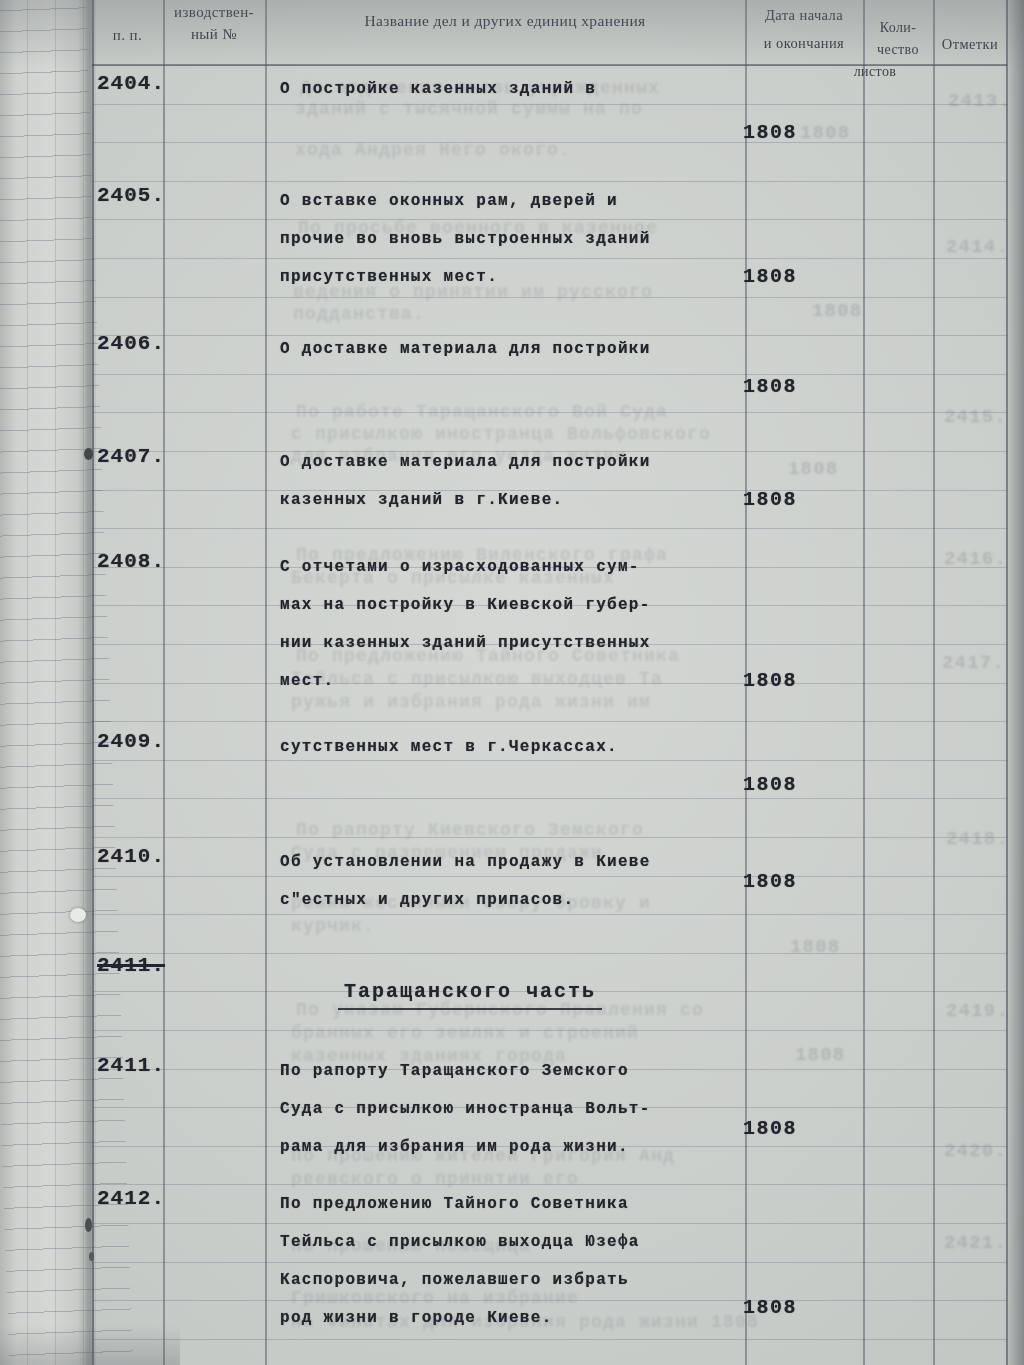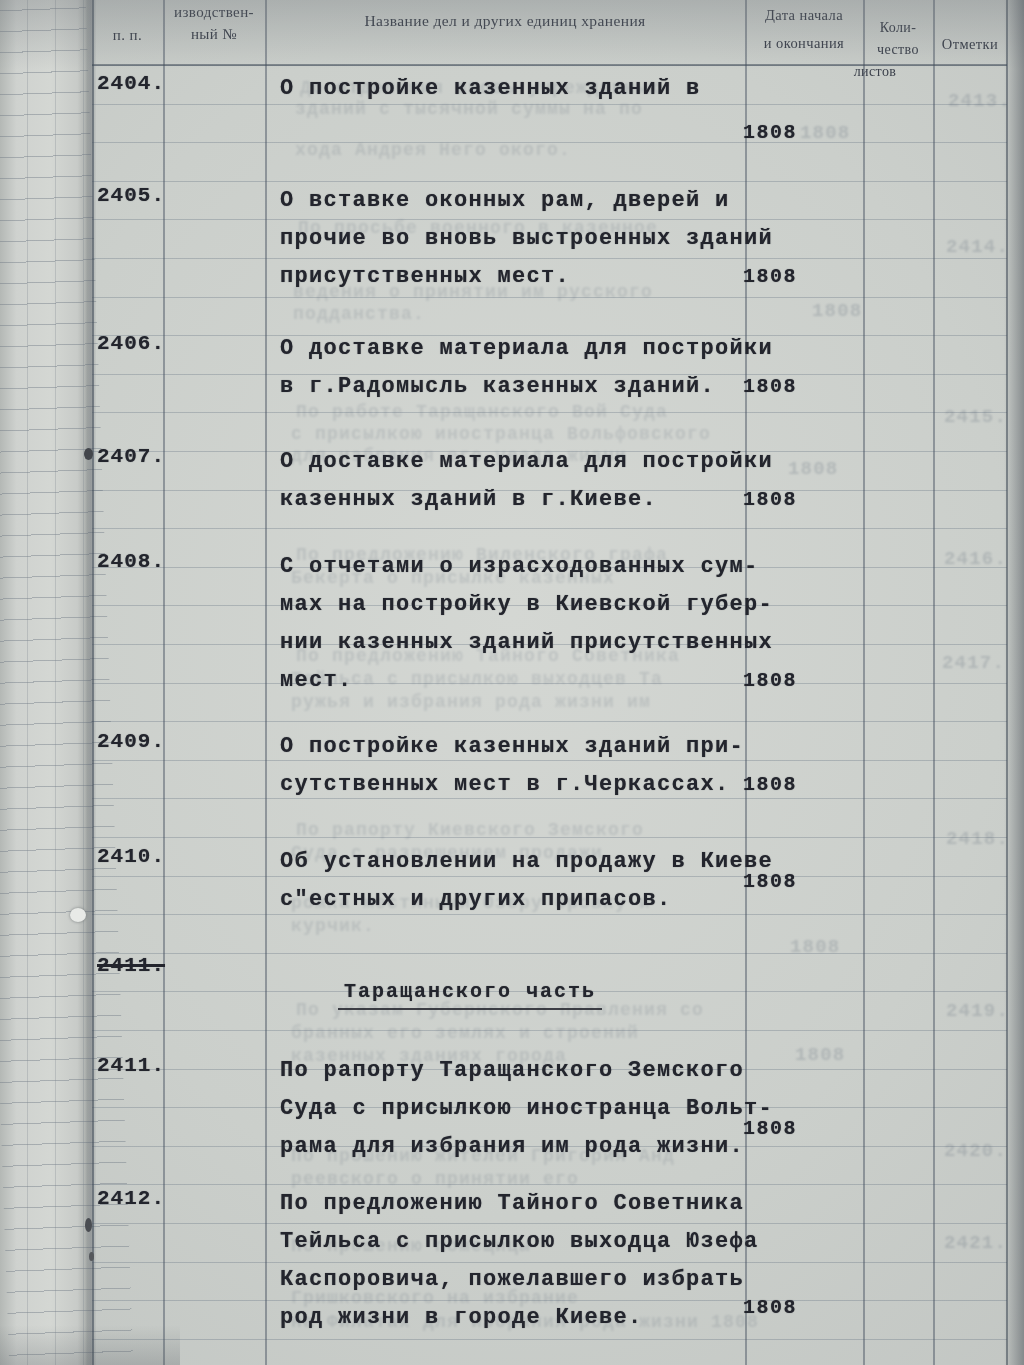--- a/index.html
+++ b/index.html
@@ -33,21 +33,21 @@
   .hcell { position:absolute; font-family:"Liberation Serif","DejaVu Serif",serif;
     color:#3b404b; text-align:center; letter-spacing:.4px; }
 
   .layer { position:absolute; left:0; top:0; width:100%; height:100%; }
 
   .entry { position:absolute; left:0; width:1007px; color:#23252d;
     text-shadow: 0 0 1px rgba(35,37,45,.55); }
   .num { position:absolute; left:97px; top:2px; font-size:21px; font-weight:700; letter-spacing:1px; }
   .entry.struck .num { text-decoration:line-through; text-decoration-thickness:2.5px; }
   .entry-lines { position:absolute; left:280px; top:0; }
-  .tline { height:38px; line-height:38px; font-size:22px; font-weight:700;
+  .tline { height:38px; line-height:38px; font-size:16px; font-weight:700;
     letter-spacing:1.3px; white-space:nowrap; }
   .date { position:absolute; left:743px; font-size:20px; font-weight:700;
     letter-spacing:1.5px; line-height:38px; }
 
   .heading { position:absolute; left:338px; top:980px; font-size:20px; font-weight:700;
     letter-spacing:2px; color:#23252d; text-shadow:0 0 1px rgba(35,37,45,.55);
     border-bottom:2.5px solid rgba(35,37,45,.85); padding:0 6px 5px 6px; }
 
   .bleed { position:absolute; color:#525e6e; opacity:.16; filter:blur(1.3px);
     font-weight:700; letter-spacing:1.2px; font-size:18px; white-space:nowrap; }
@@ -149,21 +149,20 @@
           <div class="tline">О вставке оконных рам, дверей и</div>
           <div class="tline">прочие во вновь выстроенных зданий</div>
           <div class="tline">присутственных мест.</div>
         </div>
         <span class="date" style="top: 76px;">1808</span>
       </div>
       <div class="entry" style="top: 330px;">
         <span class="num">2406.</span>
         <div class="entry-lines">
           <div class="tline">О доставке материала для постройки</div>
-          <div class="tline">в г.Радомысль казенных зданий.</div>
         </div>
         <span class="date" style="top: 38px;">1808</span>
       </div>
       <div class="entry" style="top: 443px;">
         <span class="num">2407.</span>
         <div class="entry-lines">
           <div class="tline">О доставке материала для постройки</div>
           <div class="tline">казенных зданий в г.Киеве.</div>
         </div>
         <span class="date" style="top: 38px;">1808</span>
@@ -174,21 +173,20 @@
           <div class="tline">С отчетами о израсходованных сум-</div>
           <div class="tline">мах на постройку в Киевской губер-</div>
           <div class="tline">нии казенных зданий присутственных</div>
           <div class="tline">мест.</div>
         </div>
         <span class="date" style="top: 114px;">1808</span>
       </div>
       <div class="entry" style="top: 728px;">
         <span class="num">2409.</span>
         <div class="entry-lines">
-          <div class="tline">О постройке казенных зданий при-</div>
           <div class="tline">сутственных мест в г.Черкассах.</div>
         </div>
         <span class="date" style="top: 38px;">1808</span>
       </div>
       <div class="entry" style="top: 843px;">
         <span class="num">2410.</span>
         <div class="entry-lines">
           <div class="tline">Об установлении на продажу в Киеве</div>
           <div class="tline">с"естных и других припасов.</div>
         </div>

